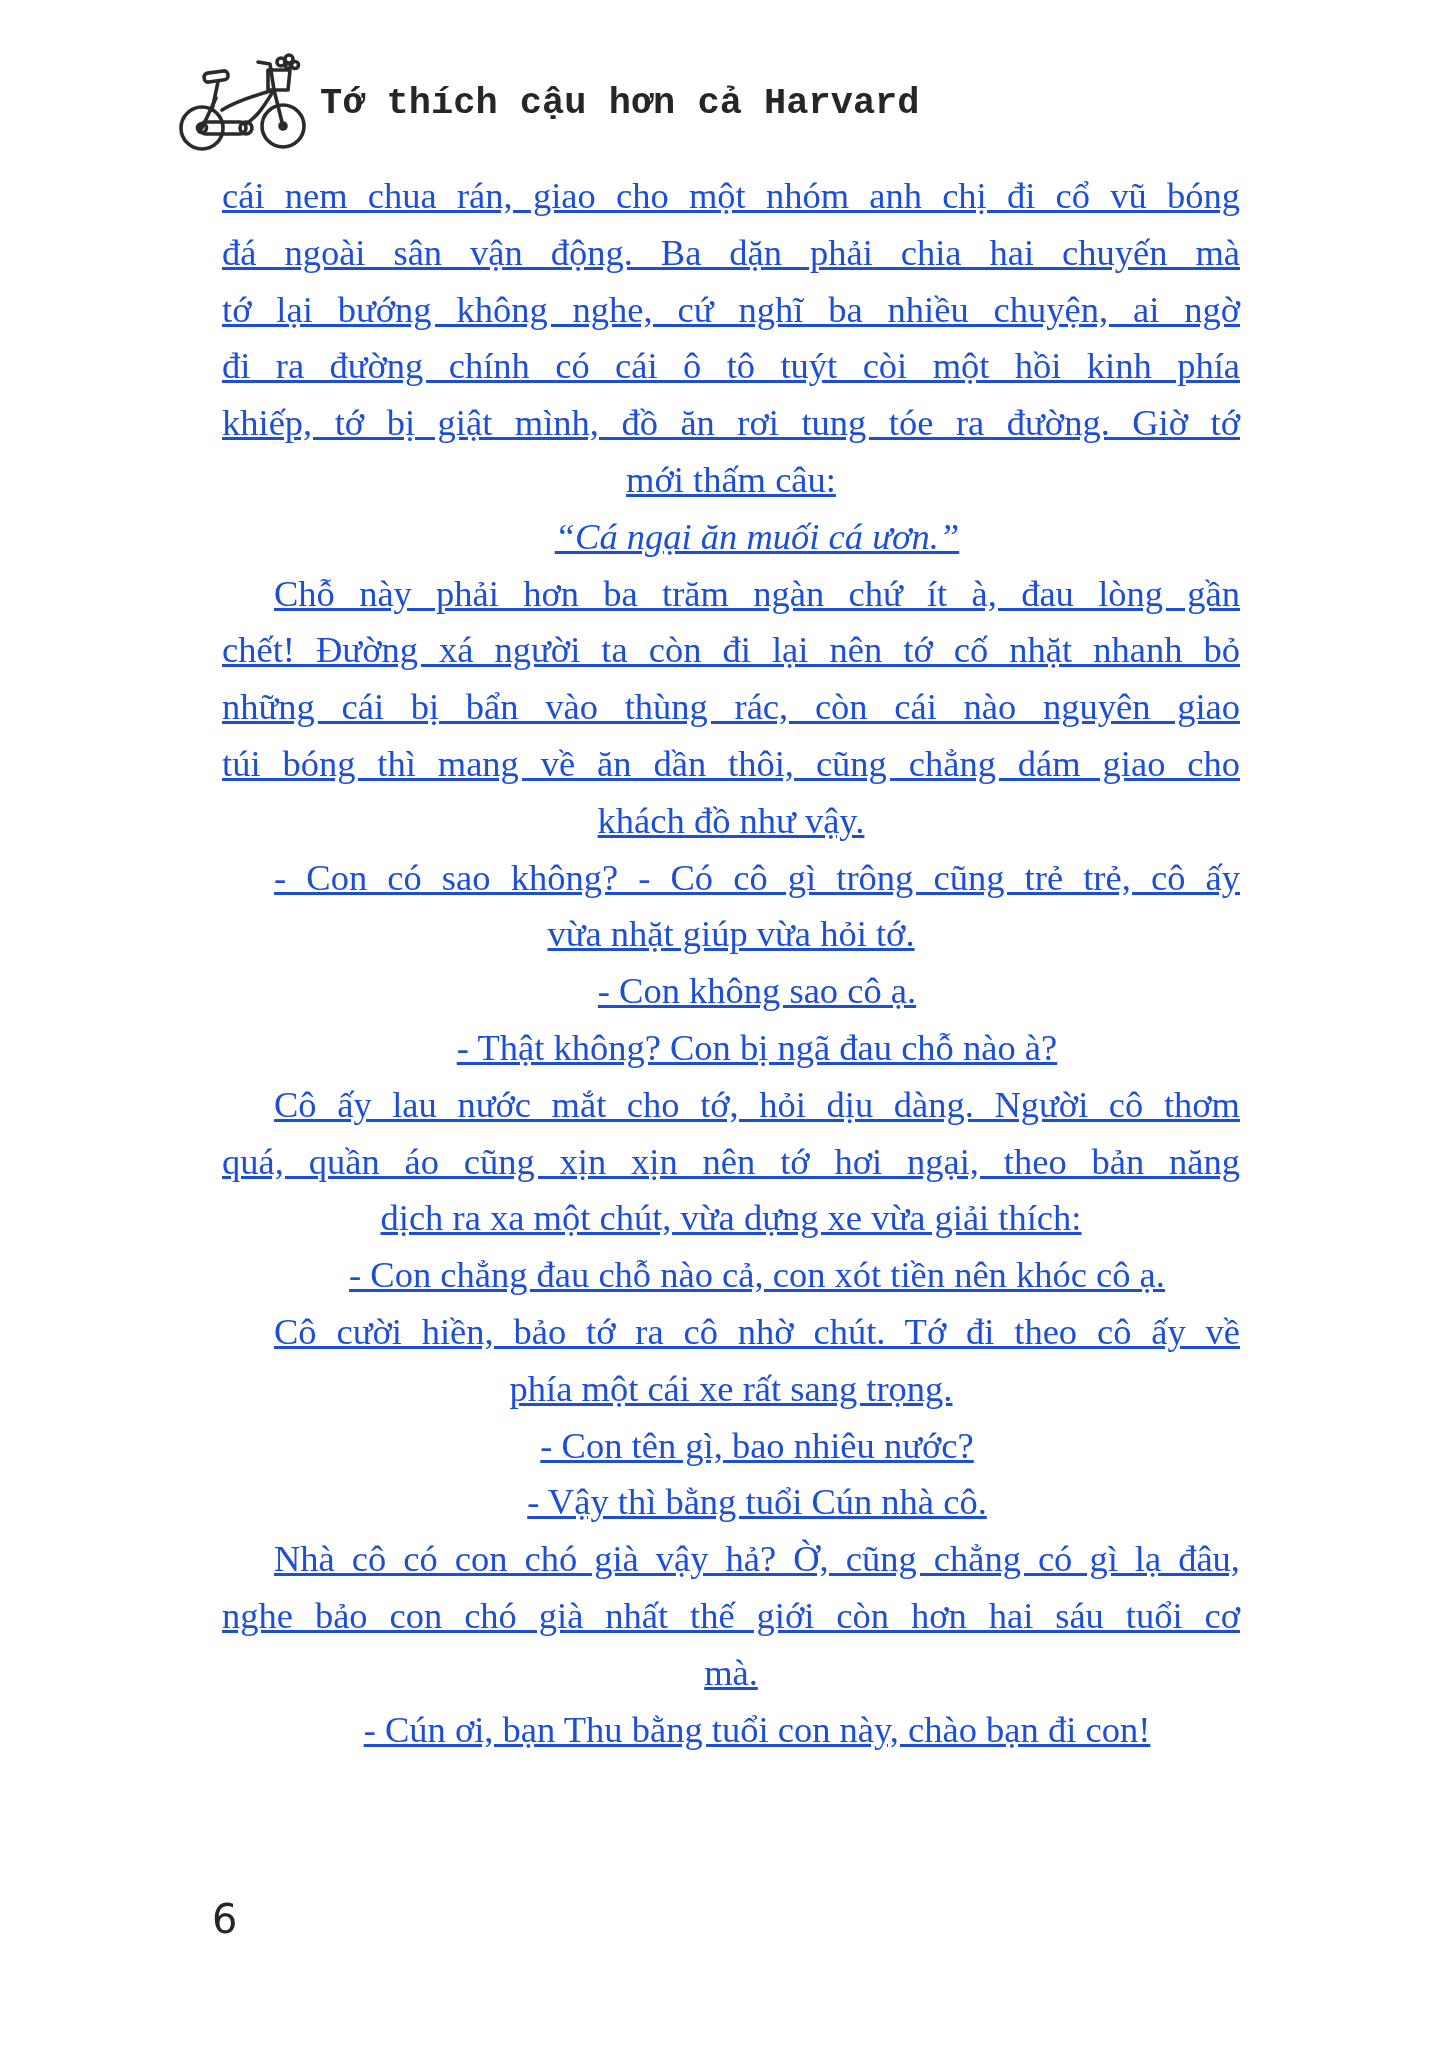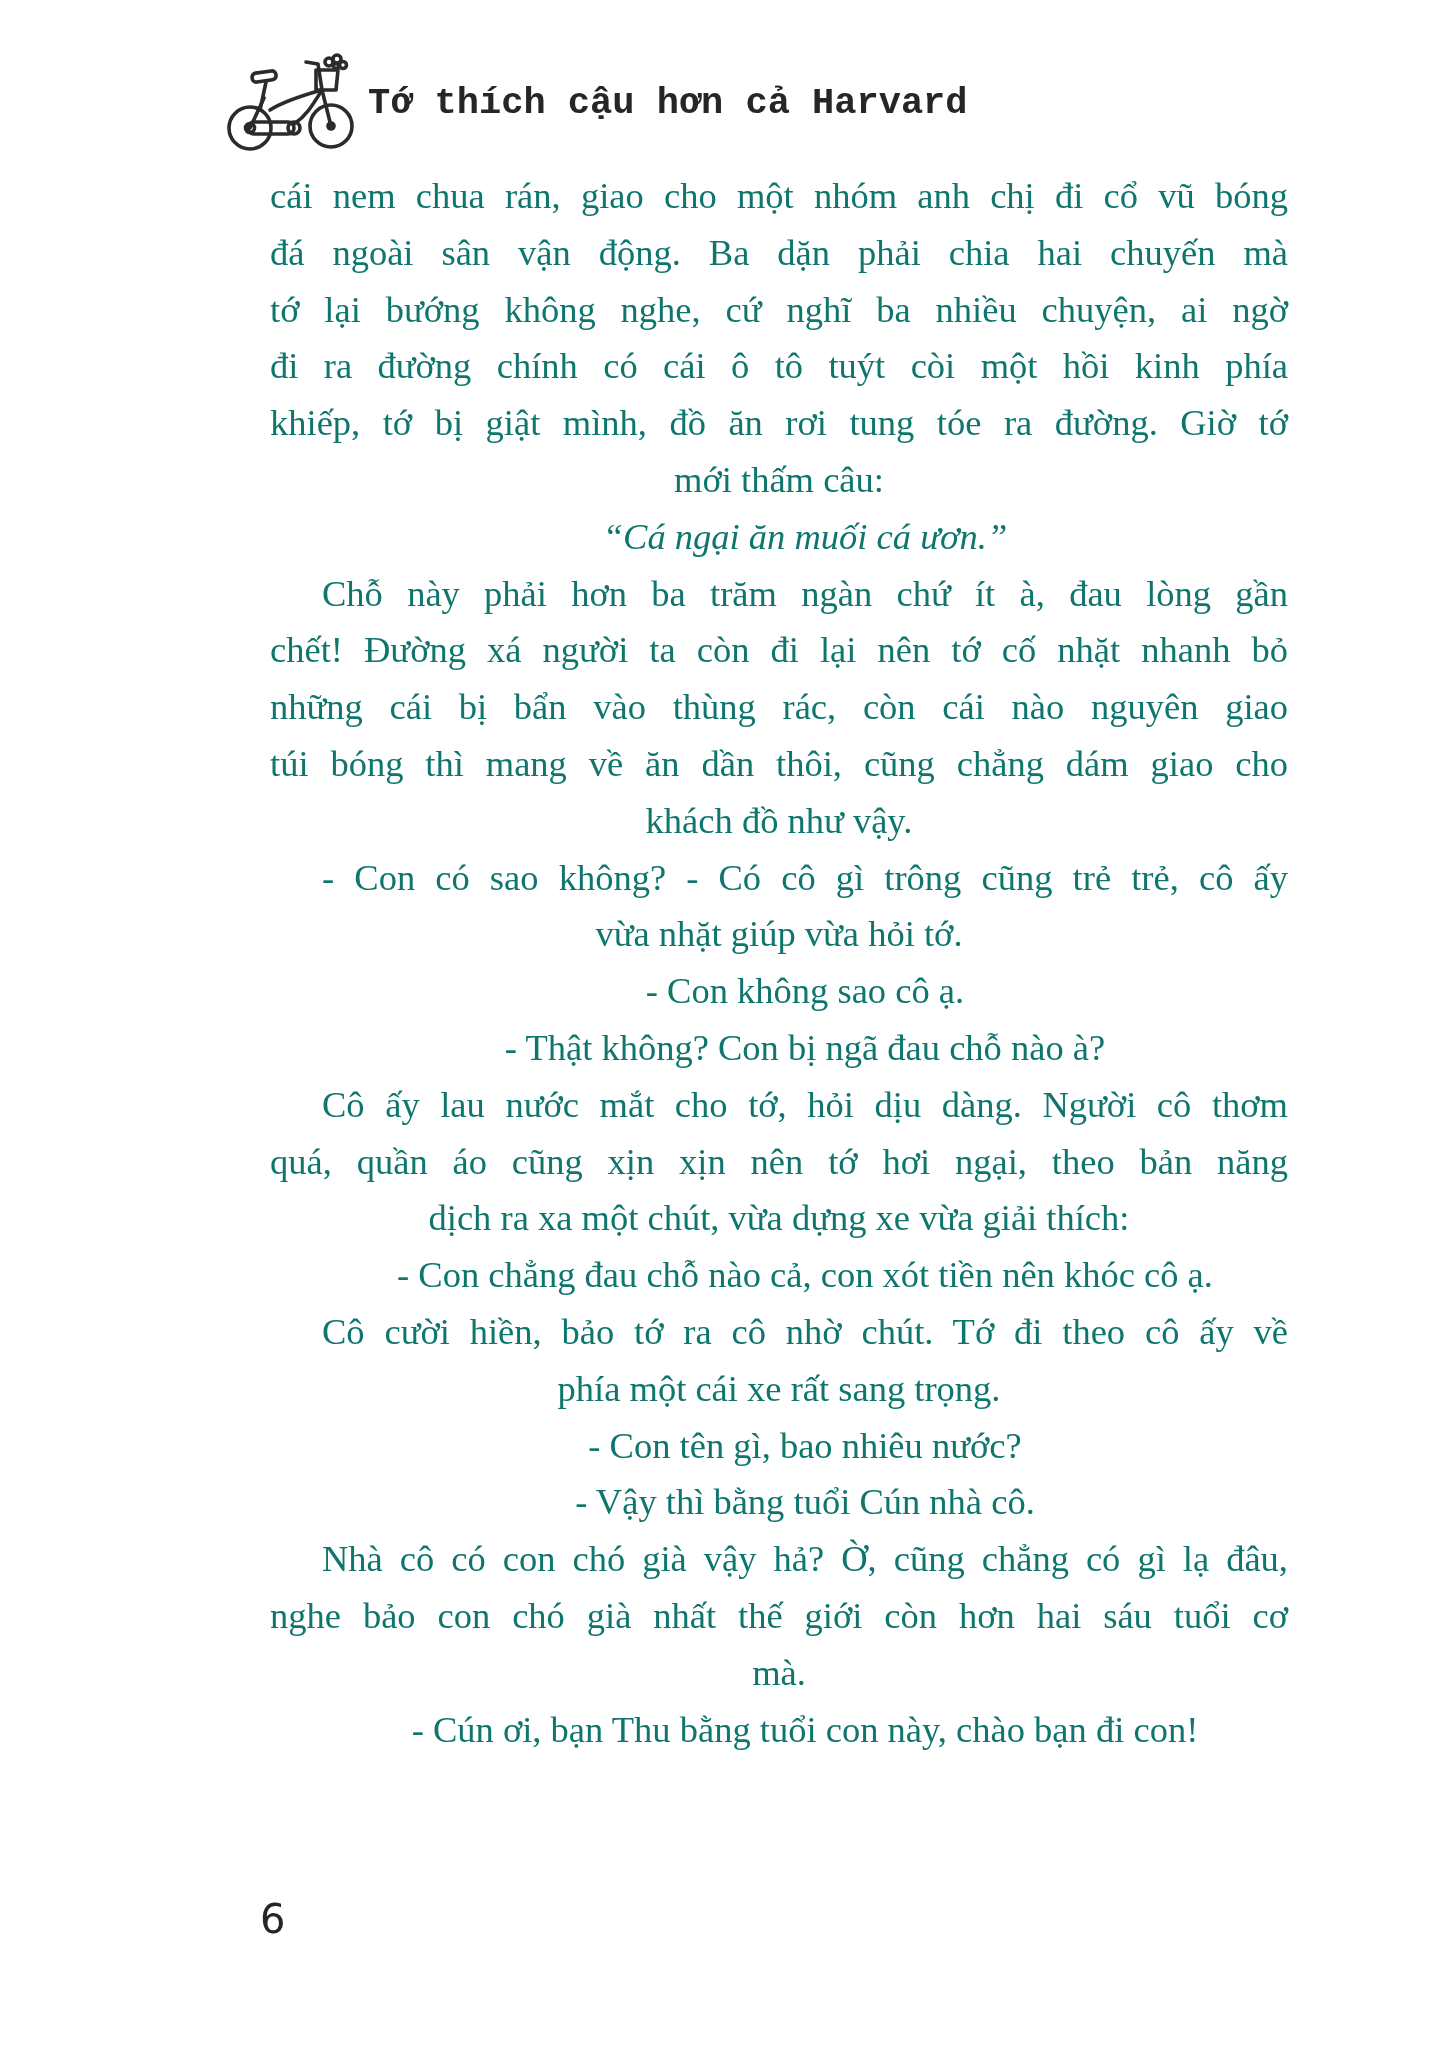--- a/index.html
+++ b/index.html
@@ -6,21 +6,20 @@
   body {
     width: 1450px; height: 2050px;
     background: #ffffff;
     position: relative;
     font-family: "Liberation Serif", serif;
     overflow: hidden;
   }
   .page {
     position: absolute; inset: 0;
     background: #ffffff;
-    margin-left: 48px;
   }
   .header-icon {
     position: absolute;
     left: 178px; top: 48px;
     width: 140px; height: 108px;
   }
   .header-title {
     position: absolute;
     left: 320px; top: 82px;
     font-family: "Liberation Mono", monospace;
@@ -34,21 +33,22 @@
     position: absolute;
     left: 222px; top: 168px;
     width: 1018px;
     color: #1b1b1b;
   }
   .line {
     font-size: 36.5px;
     line-height: 56.8px;
     text-align: justify;
     text-align-last: justify;
-    color: #0f766e;
+    color: #1d4ed8;
+    text-decoration: underline;
   }
   .line.last { text-align: center; text-align-last: auto; }
   .line.indent { text-indent: 52px; }
   .line.italic { font-style: italic; }
   .page-number {
     position: absolute;
     left: 212px; top: 1896px;
     font-family: "DejaVu Sans", sans-serif;
     font-size: 40px;
     color: #262626;

